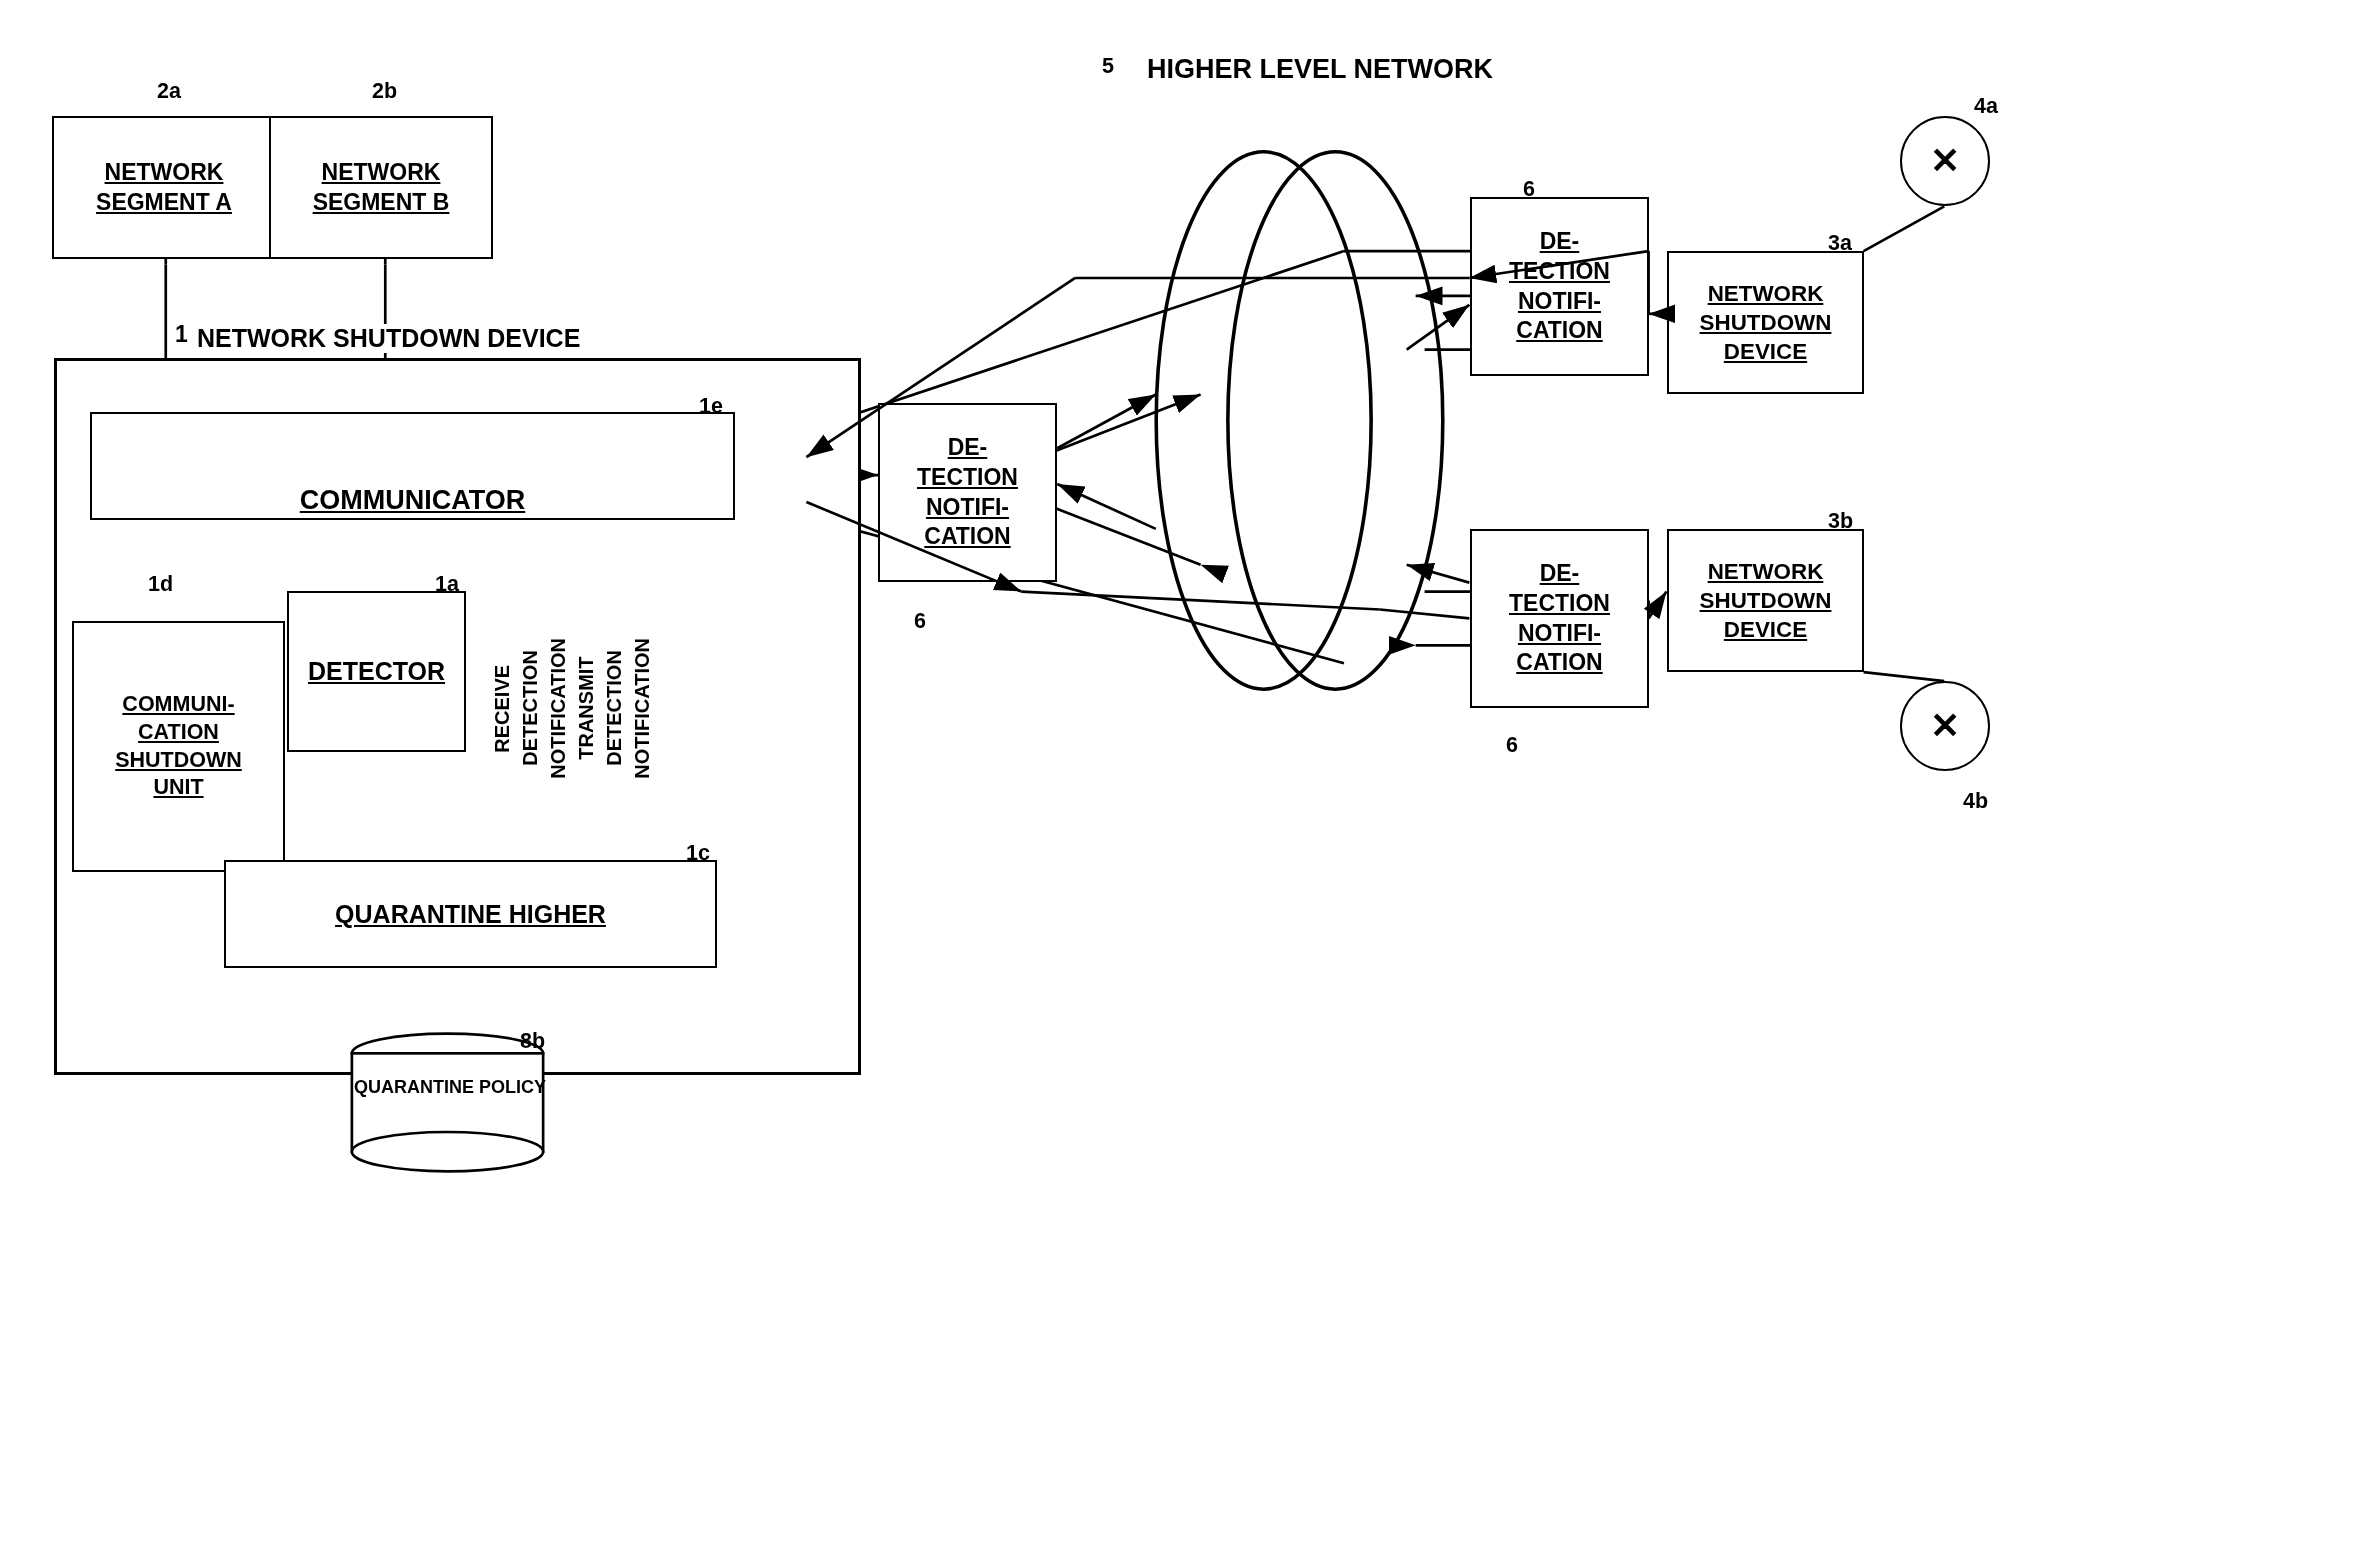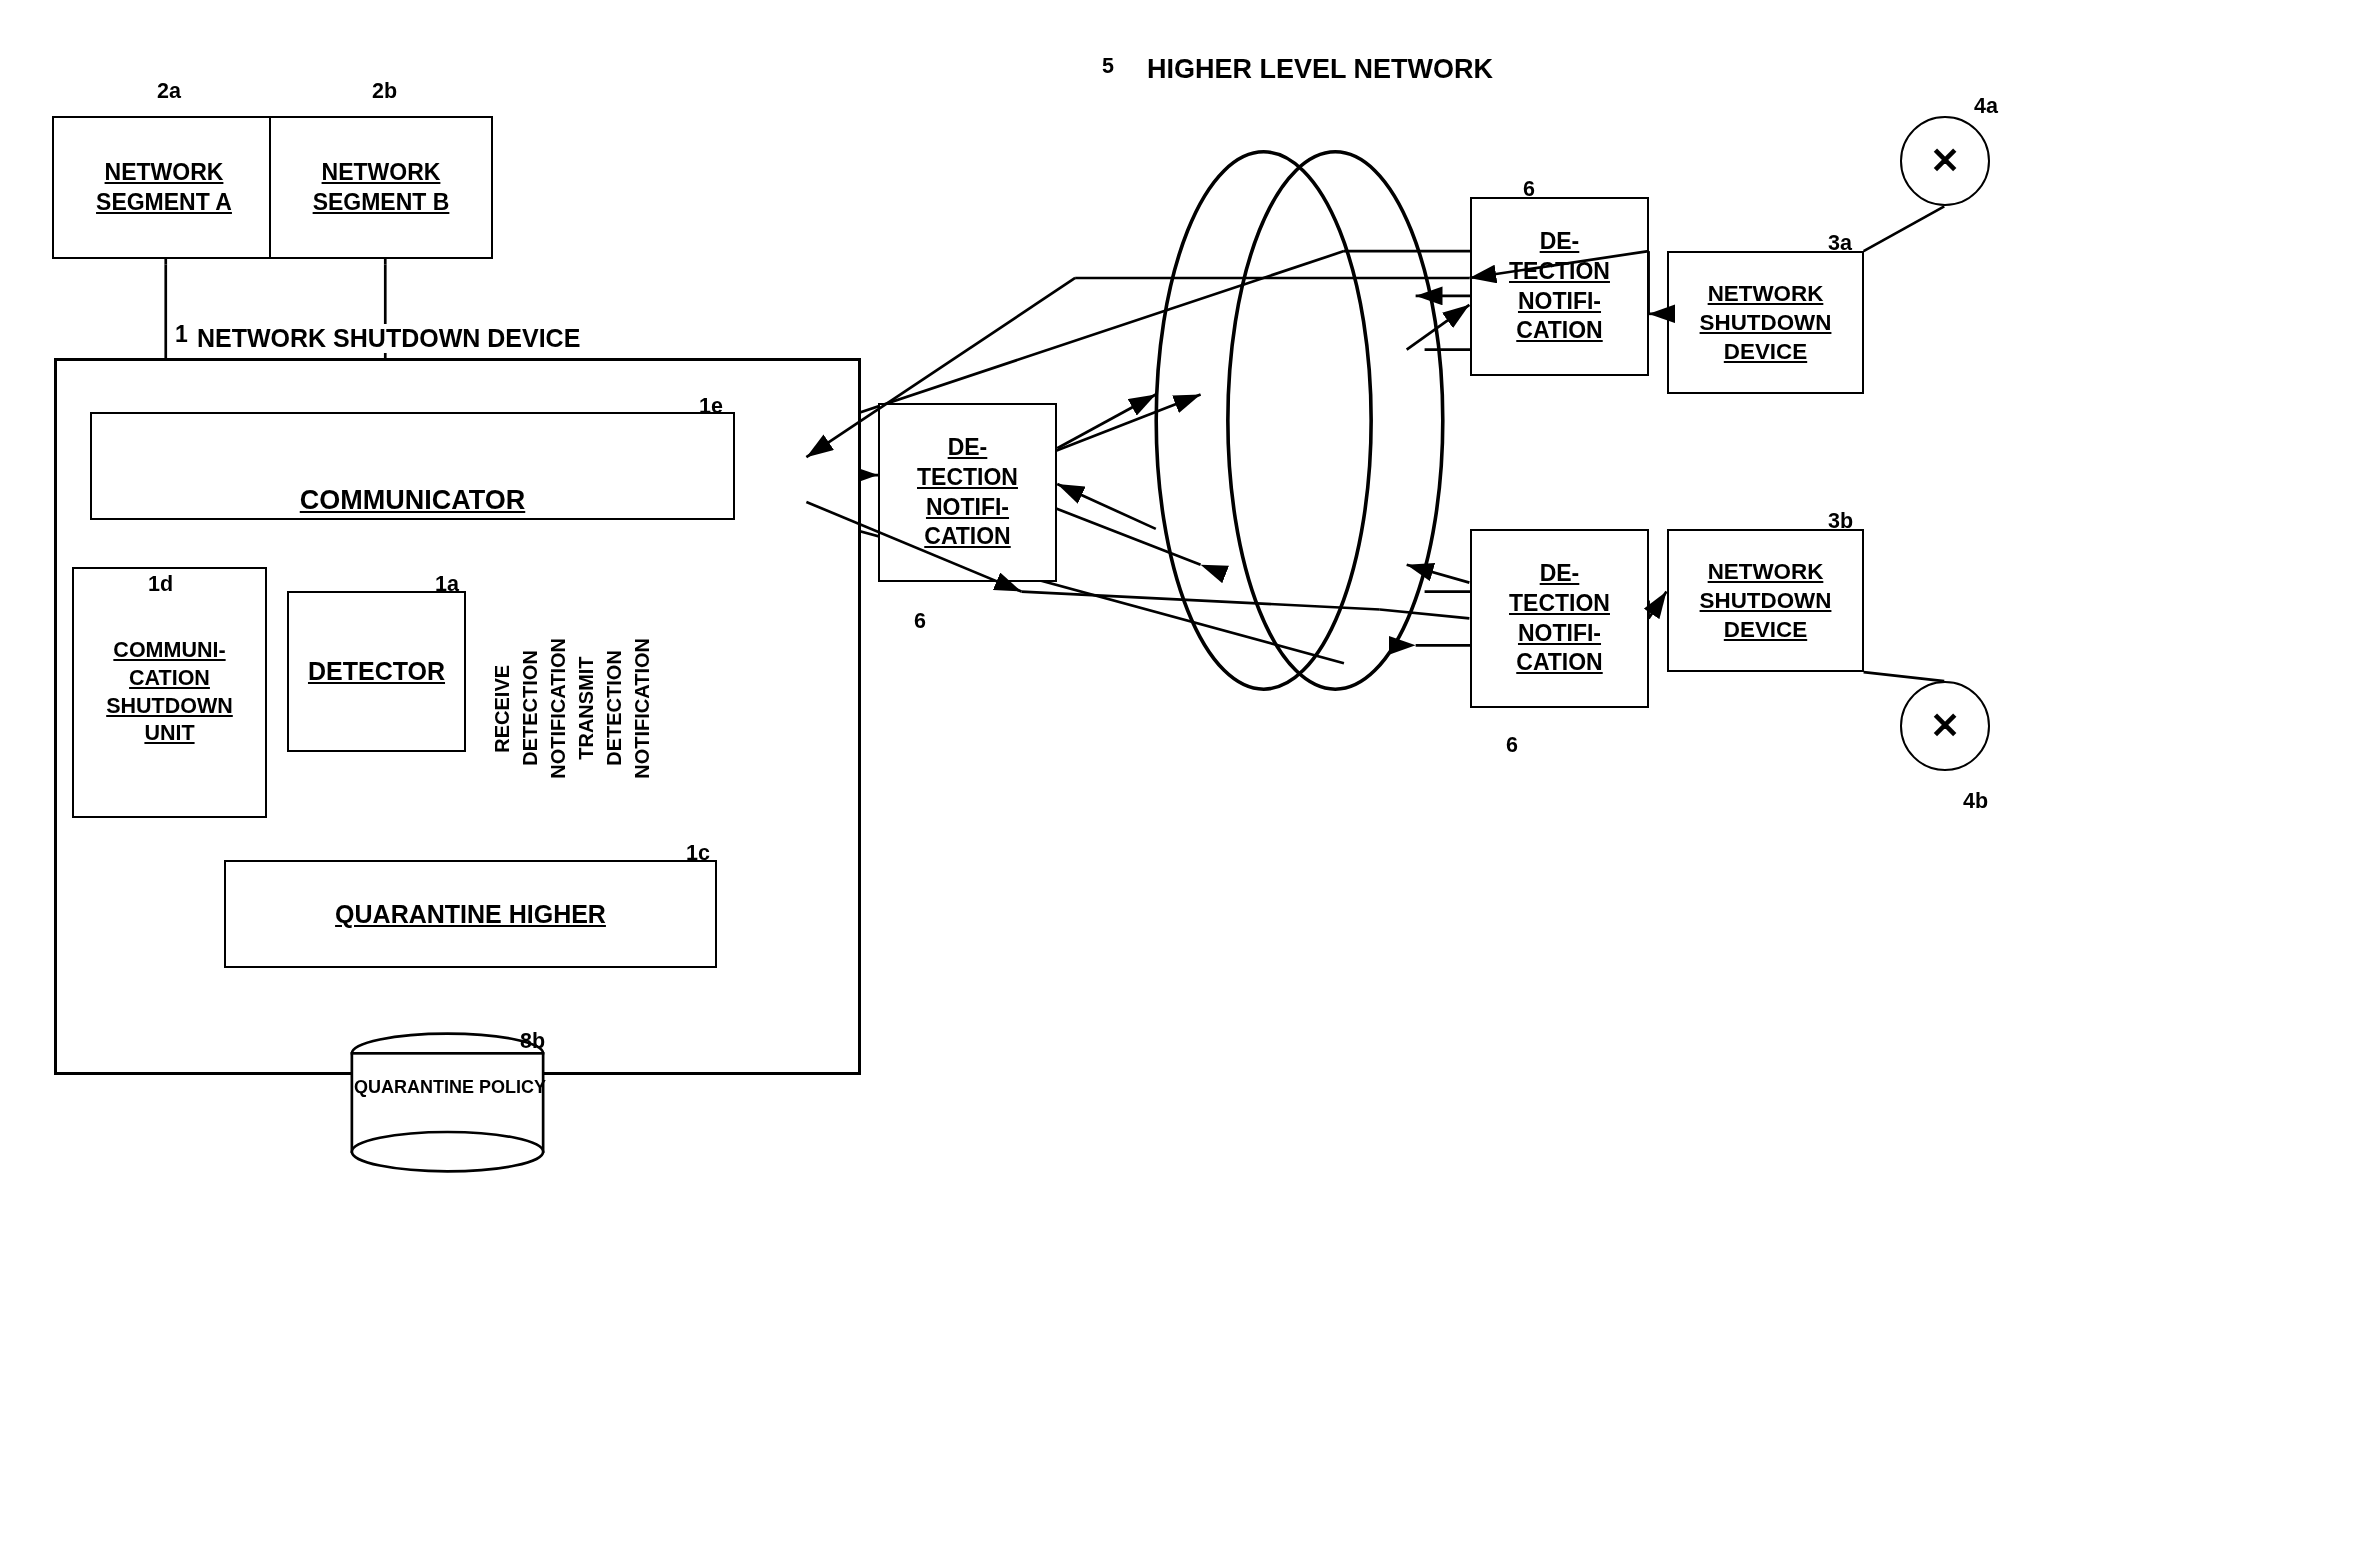--- a/index.html
+++ b/index.html
@@ -153,21 +153,21 @@
     <span style="white-space:pre-line; text-align:center;">NETWORK
 SEGMENT B</span>
   </div>
   <div class="label-small" style="left:372px; top:79px;">2b</div>
 
   <div class="box" style="left:90px; top:412px; width:645px; height:108px; font-size:27px;align-items:flex-end;">
     <span>COMMUNICATOR</span>
   </div>
   <div class="label-small" style="left:699px; top:394px;">1e</div>
 
-  <div class="box" style="left:72px; top:567px; width:195px; height:251px; font-size:21.5px;">
+  <div class="box" style="left:72px; top:621px; width:213px; height:251px; font-size:21.5px;">
     <span style="white-space:pre-line; text-align:center;">COMMUNI-
 CATION
 SHUTDOWN
 UNIT</span>
   </div>
   <div class="label-small" style="left:148px; top:572px;">1d</div>
 
   <div class="box" style="left:287px; top:591px; width:179px; height:161px; font-size:25px;">
     <span>DETECTOR</span>
   </div>

